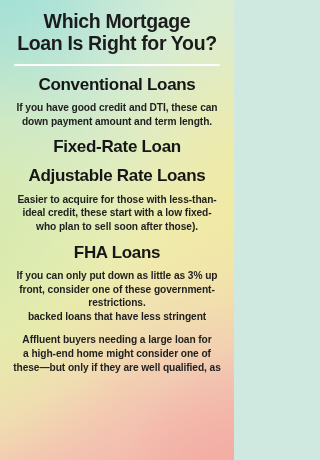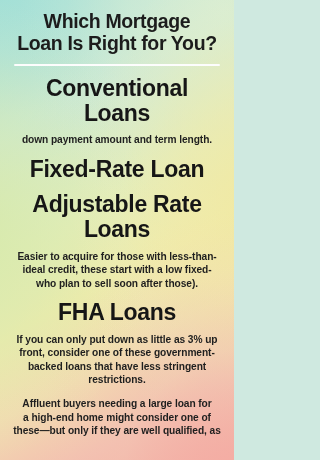--- a/index.html
+++ b/index.html
@@ -54,21 +54,21 @@
     border-radius: 1px;
   }
 
   .section {
     margin-top: 10px;
   }
 
   .section-heading {
     margin: 7px;
     text-align: center;
-    font-size: 23px;
+    font-size: 17px;
     line-height: 1.1;
     font-weight: bold;
     color: #161616;
     letter-spacing: -0.3px;
   }
 
   .section-body {
     margin: 2px 0 0 0;
     text-align: center;
     font-size: 10.2px;
@@ -91,20 +91,21 @@
       <span class="tline">Which Mortgage</span>
       <span class="tline">Loan Is Right for You?</span>
     </h1>
   </div>
 
   <div class="divider"></div>
 
   <div class="section">
     <h2 class="section-heading">Conventional Loans</h2>
     <p class="section-body">
+      <span class="bline">If you have good credit and DTI, these can</span>
       <span class="bline">down payment amount and term length.</span>
     </p>
   </div>
 
   <div class="section">
     <h2 class="section-heading">Fixed-Rate Loan</h2>
   </div>
 
   <div class="section">
     <h2 class="section-heading">Adjustable Rate Loans</h2>
@@ -113,22 +114,22 @@
       <span class="bline">ideal credit, these start with a low fixed-</span>
       <span class="bline">who plan to sell soon after those).</span>
     </p>
   </div>
 
   <div class="section">
     <h2 class="section-heading">FHA Loans</h2>
     <p class="section-body">
       <span class="bline">If you can only put down as little as 3% up</span>
       <span class="bline">front, consider one of these government-</span>
+      <span class="bline">restrictions.</span>
       <span class="bline">backed loans that have less stringent</span>
-      <span class="bline">restrictions.</span>
     </p>
   </div>
 
   <div class="section">
     <p class="section-body">
       <span class="bline">Affluent buyers needing a large loan for</span>
       <span class="bline">a high-end home might consider one of</span>
       <span class="bline">these—but only if they are well qualified, as</span>
 
     </p>

